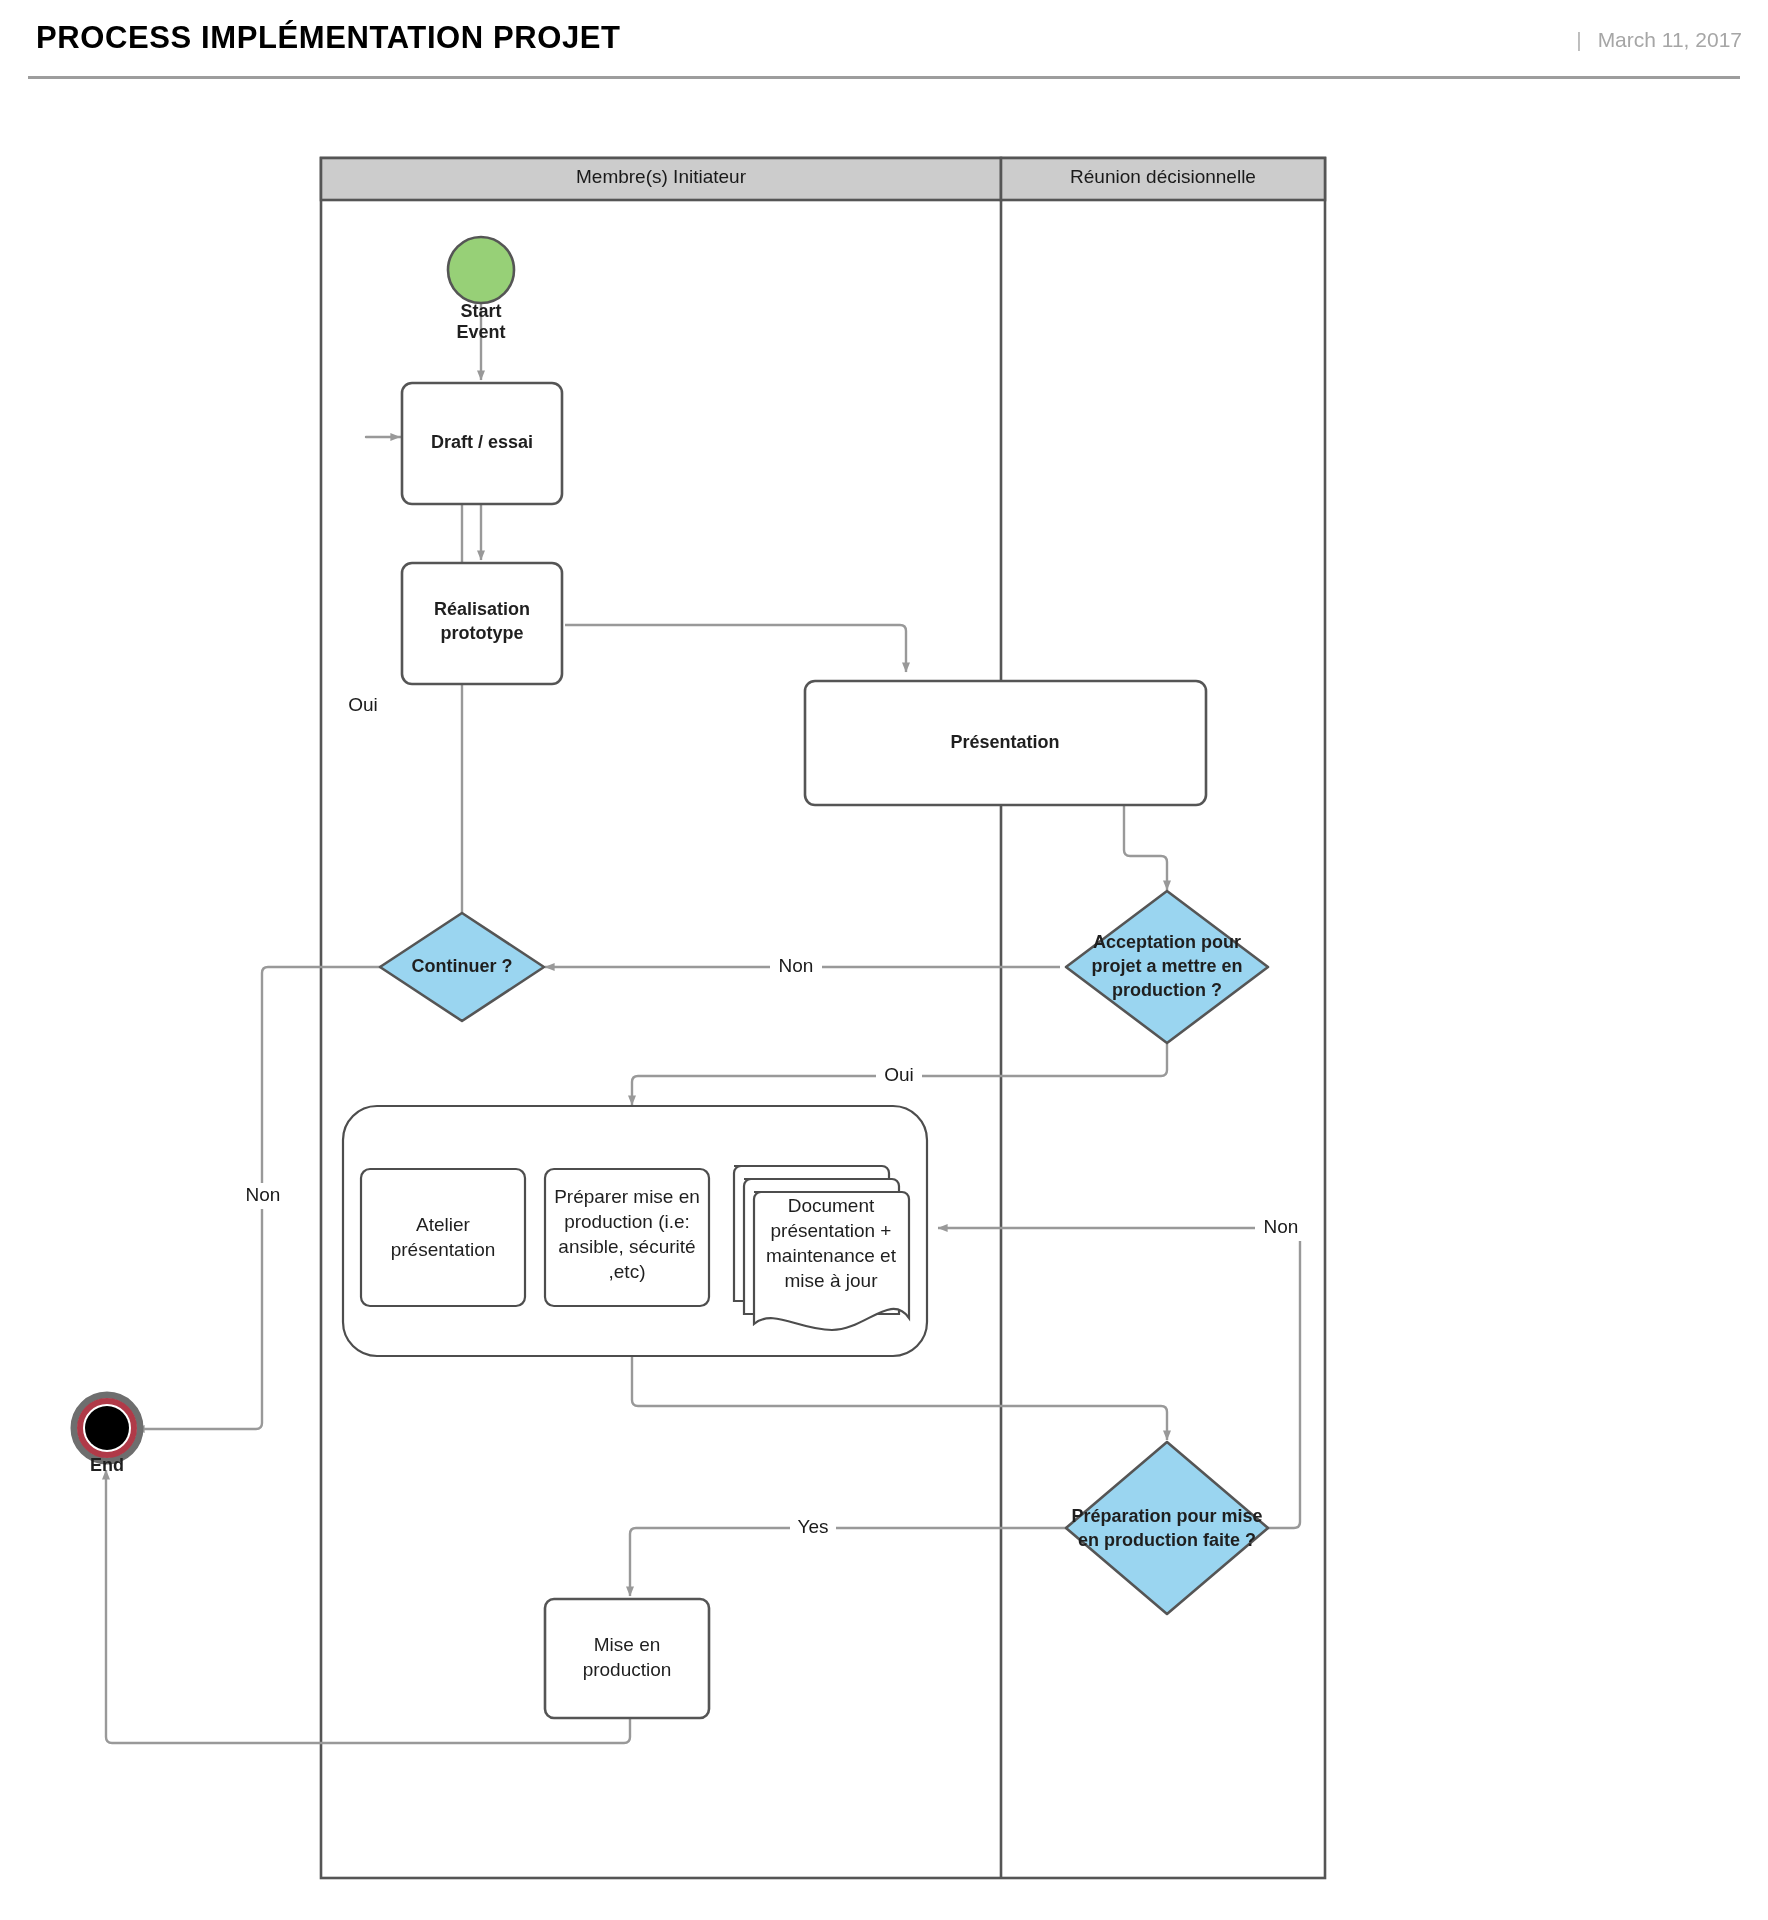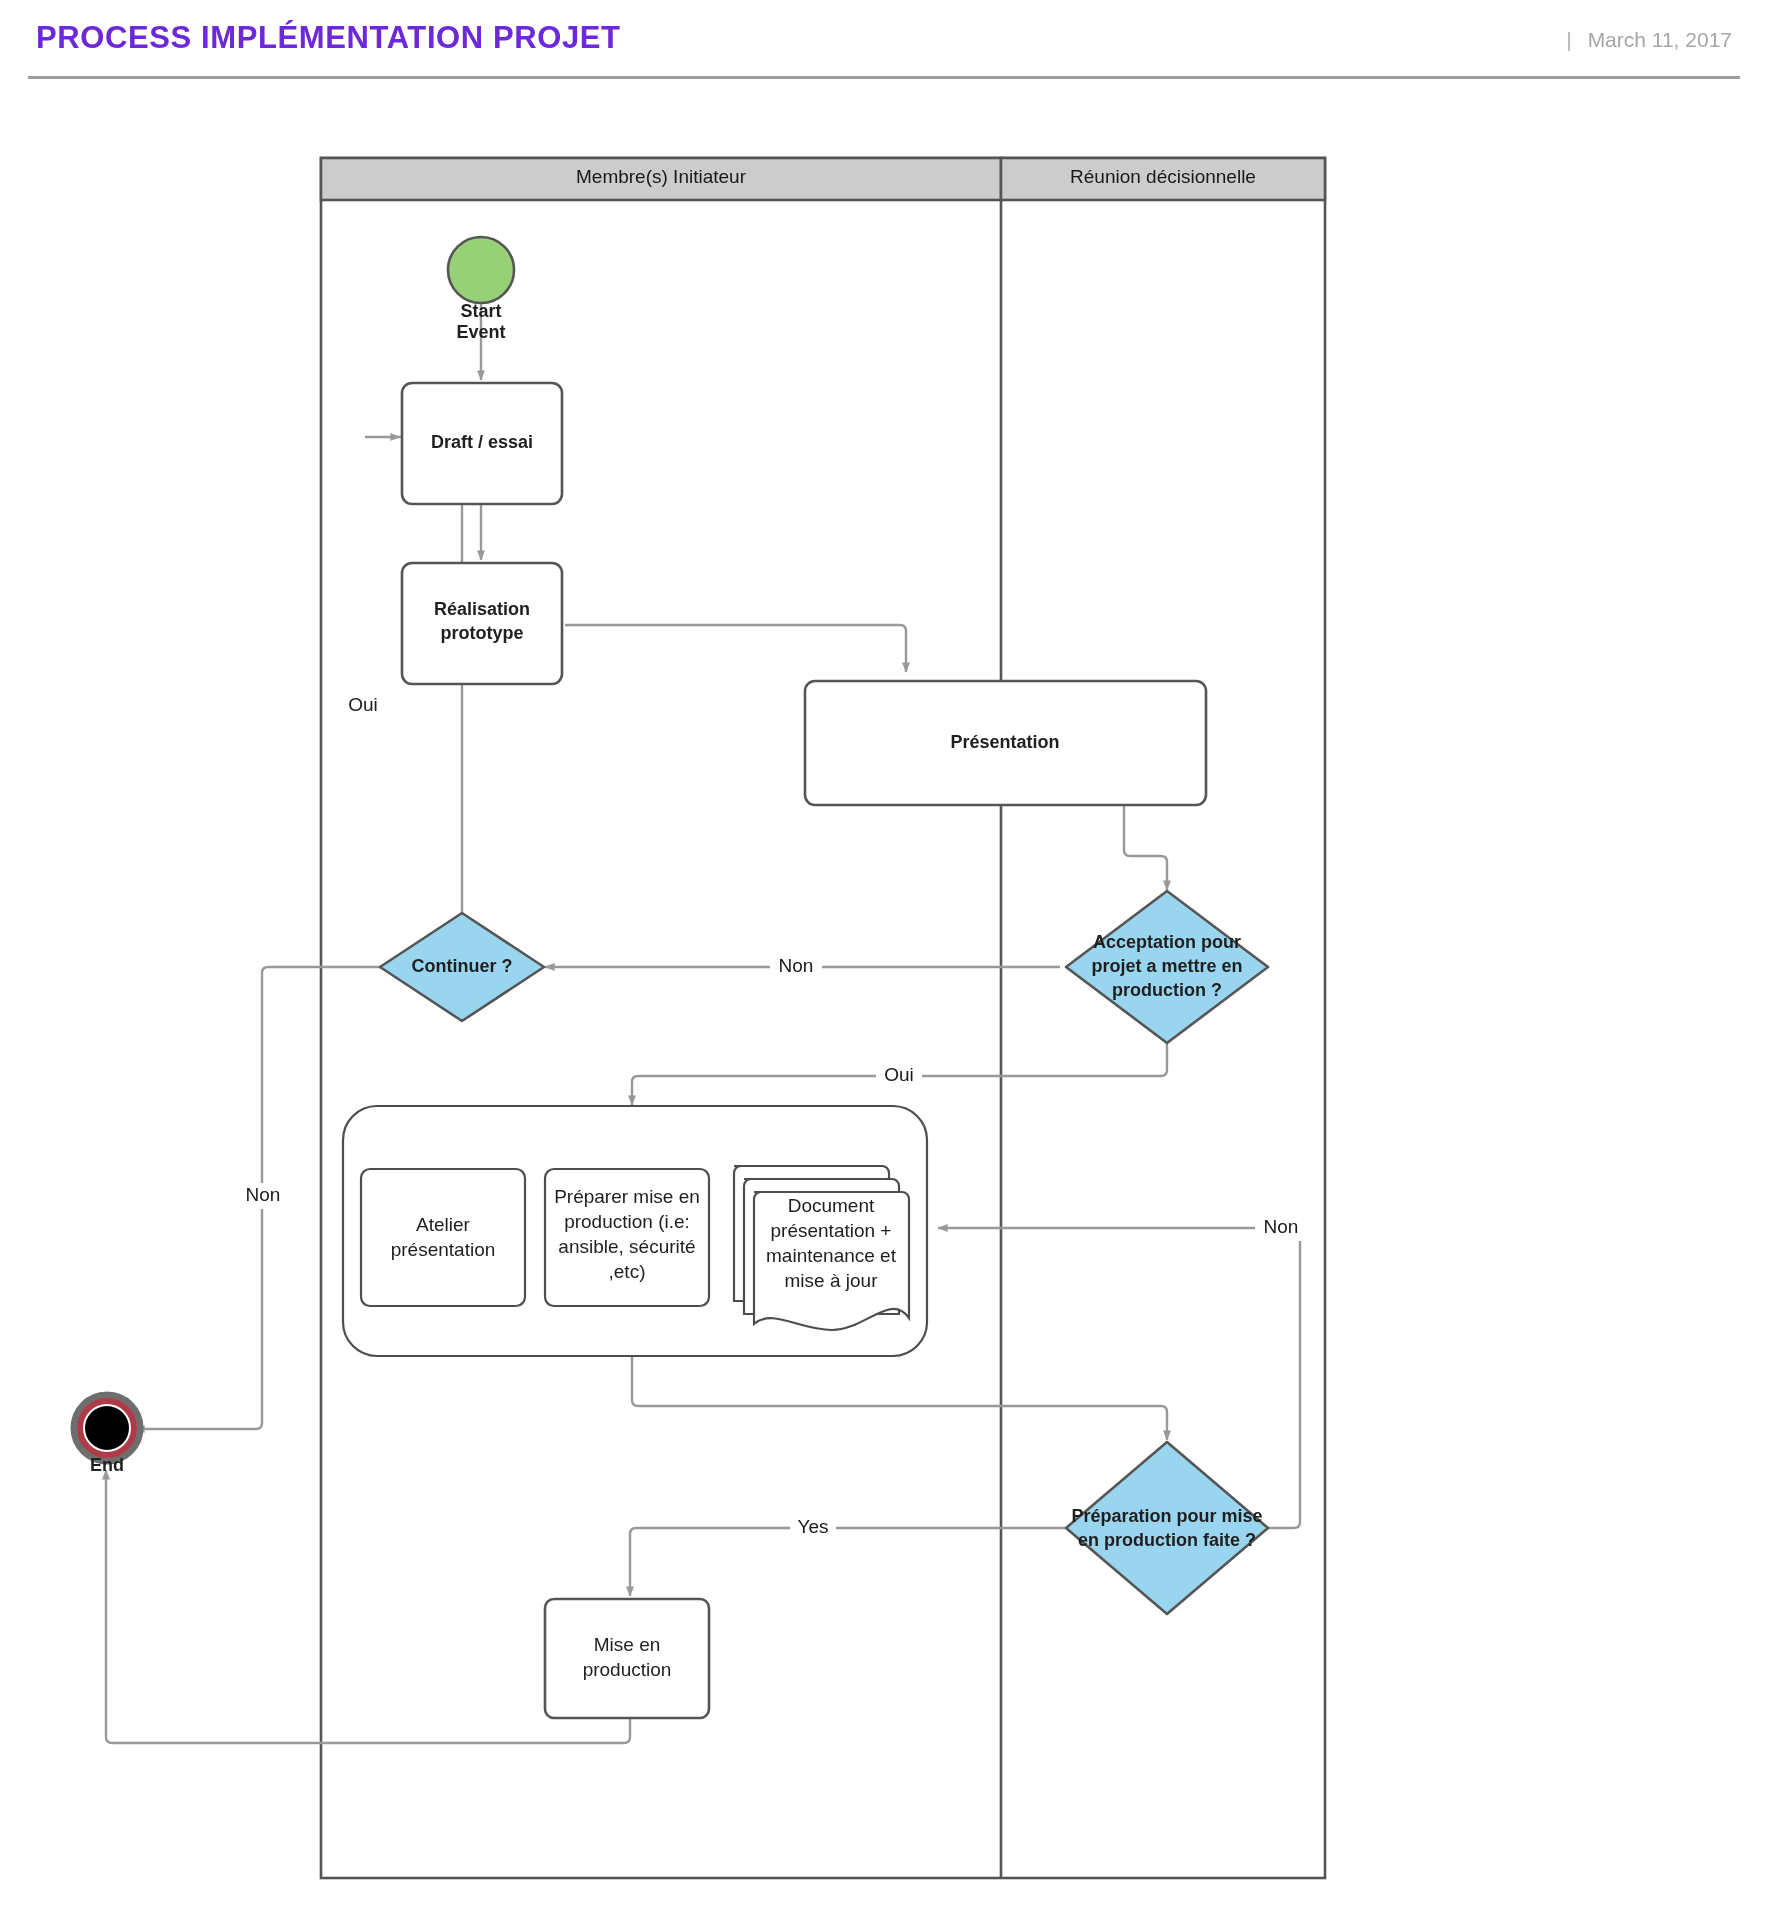--- a/index.html
+++ b/index.html
@@ -28,28 +28,28 @@
     width: 1768px;
     height: 84px;
   }
   #doc-title {
     position: absolute;
     left: 36px;
     top: 20px;
     font-size: 31px;
     font-weight: bold;
     letter-spacing: 0.6px;
-    color: #6d28d9;
+    color: #000000;
     white-space: nowrap;
     font-family: "Liberation Sans", sans-serif;
     text-align: center;
   }
   #doc-meta {
     position: absolute;
-    right: 36px;
+    right: 26px;
     top: 28px;
     font-size: 21px;
     color: #a6a6a6;
     white-space: nowrap;
     text-align: right;
   }
   #doc-meta .sep {
     margin-right: 16px;
     color: #b5b5b5;
   }

